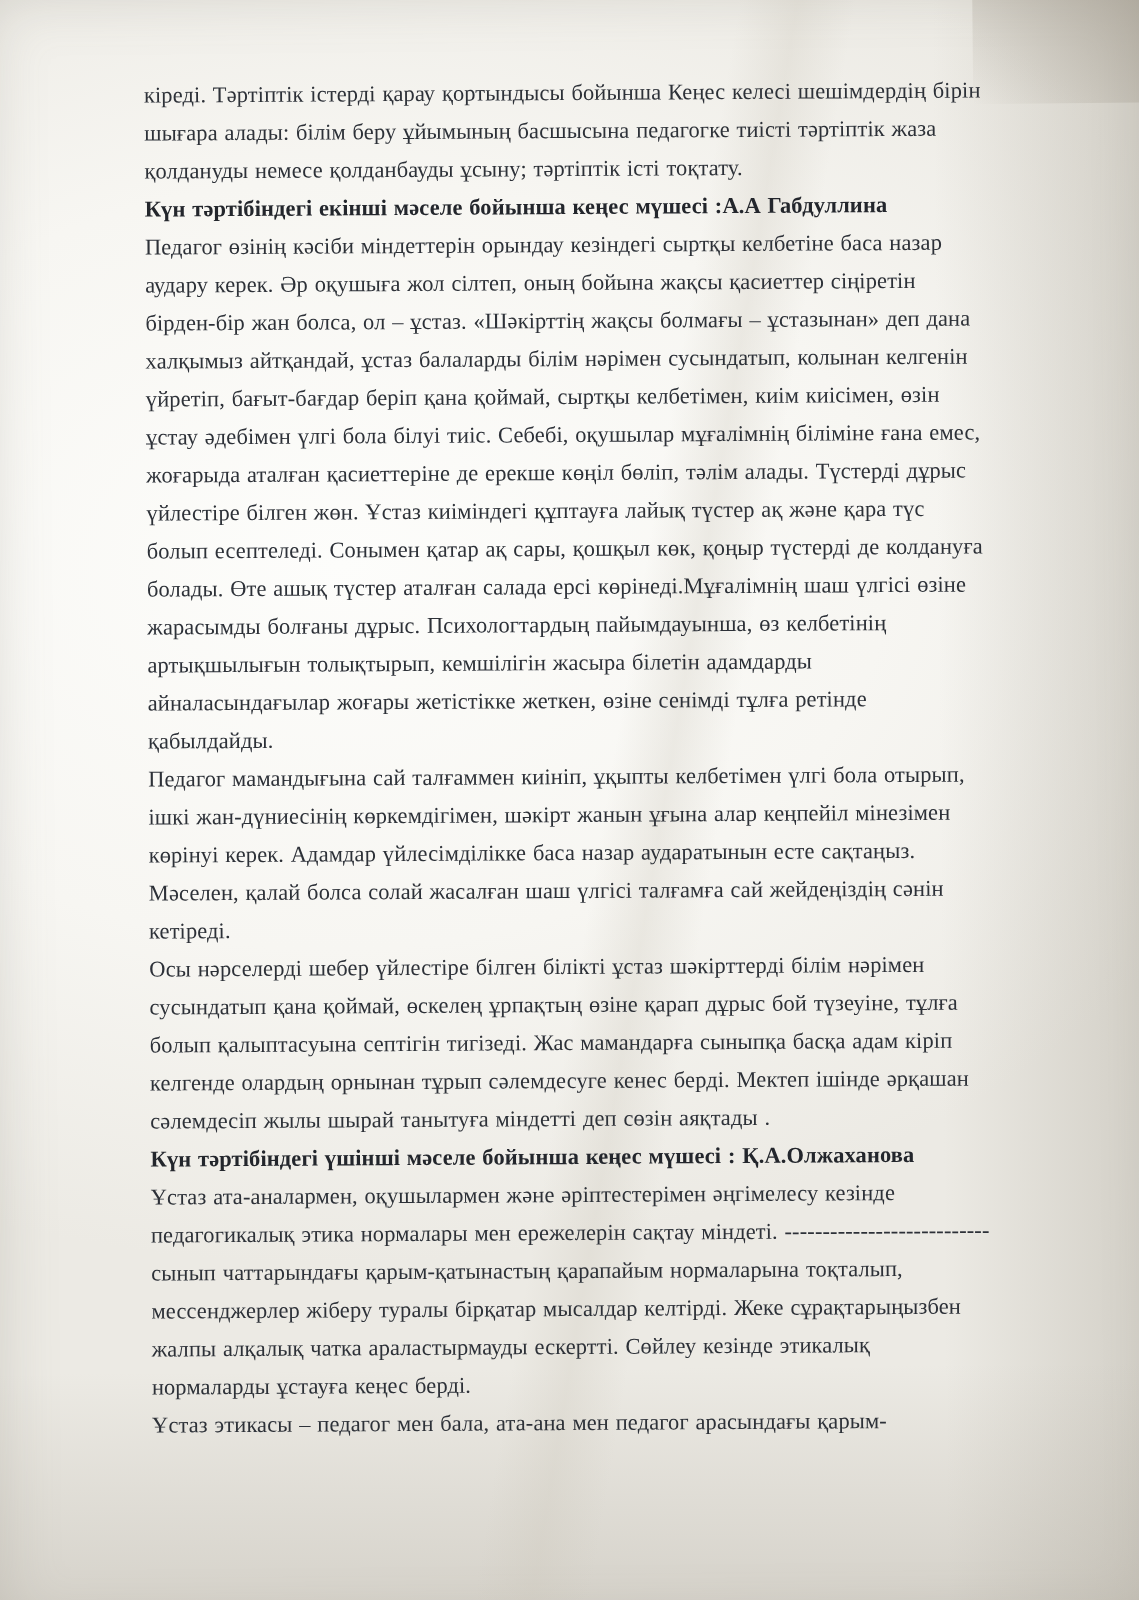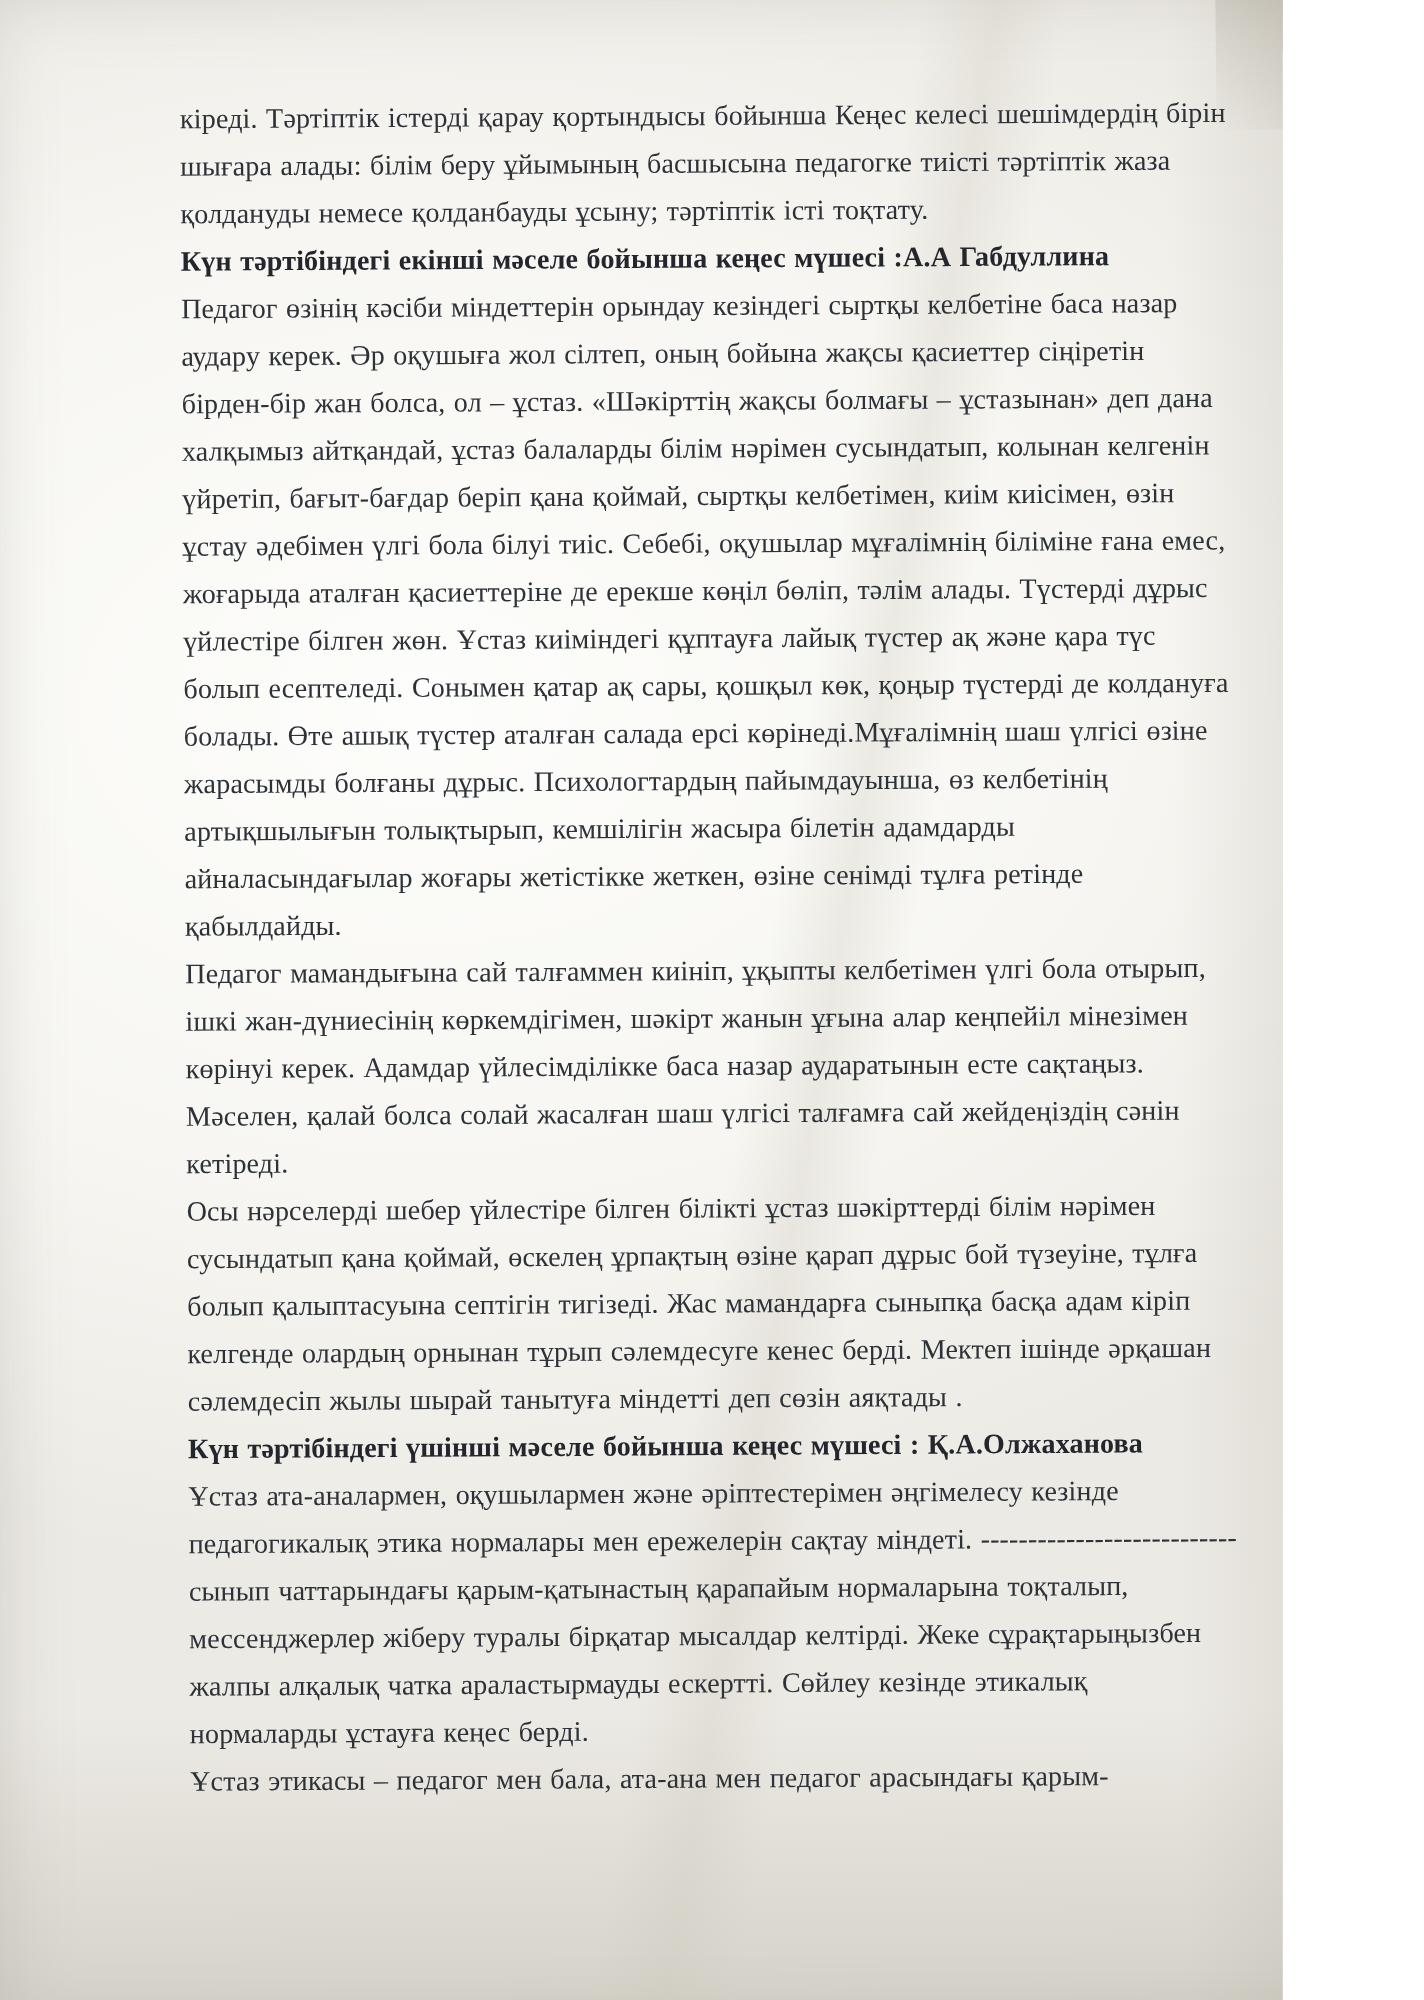--- a/index.html
+++ b/index.html
@@ -10,21 +10,21 @@
   body {
     width: 1139px;
     height: 1600px;
     overflow: hidden;
     font-family: "Liberation Serif", serif;
   }
 
   
   .photo {
     position: relative;
-    width: 1026px;
+    width: 1139px;
     height: 1600px;
     background: #cfc9bf;
     overflow: hidden;
   }
 
   
   .desk {
     position: absolute;
     top: 0;
     left: 0;

